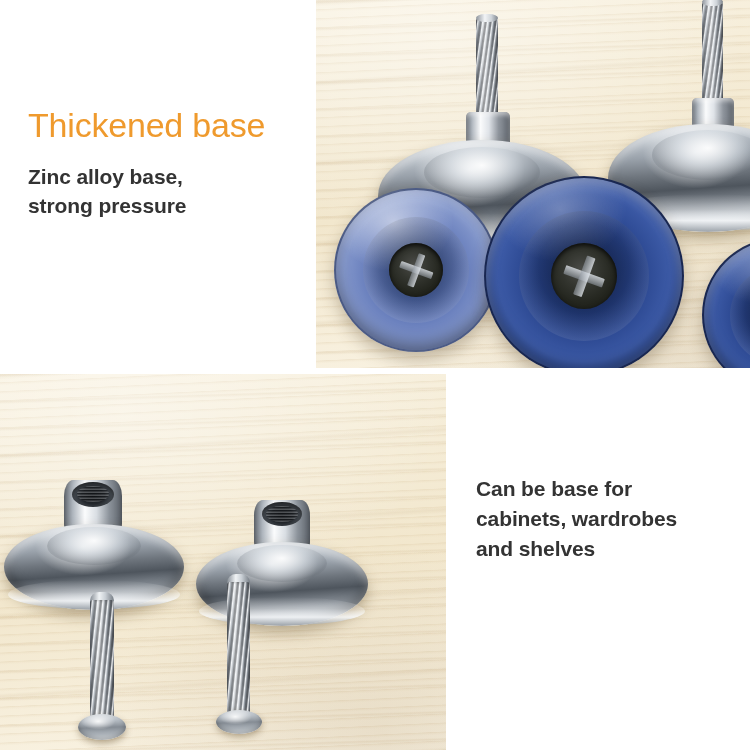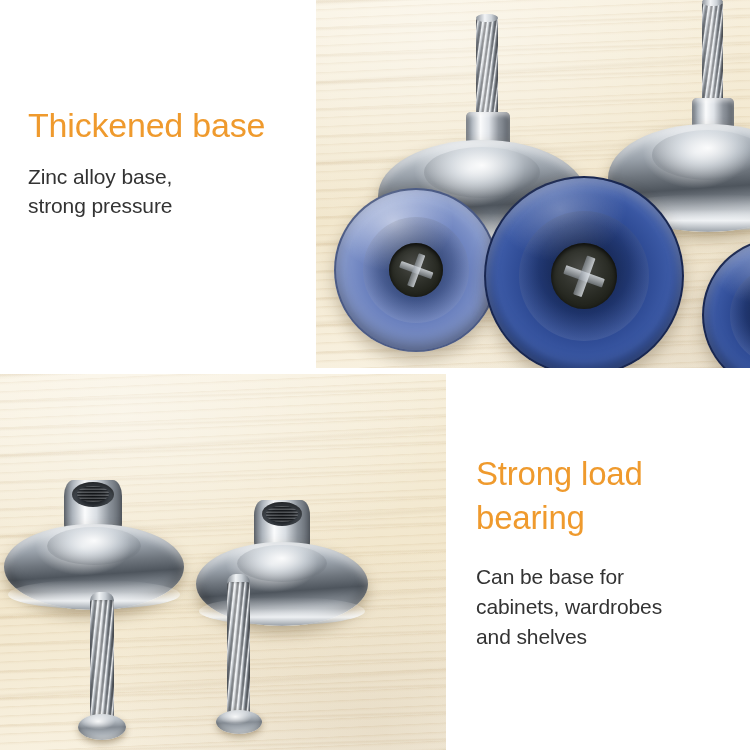--- a/index.html
+++ b/index.html
@@ -116,21 +116,21 @@
     line-height: 42px;
     font-weight: 400;
     letter-spacing: -0.2px;
     white-space: pre-line;
     margin: 0;
   }
   .subtext {
     color: #333333;
     font-size: 21px;
     line-height: 29px;
-    font-weight: 400;
+    font-weight: 700;
     letter-spacing: -0.1px;
     white-space: pre-line;
     margin: 16px 0 0 0;
   }
   #card-bottom .headline { font-size: 33px; line-height: 44px; }
   #card-bottom .subtext  { margin-top: 22px; font-size: 21px; line-height: 30px; }
 
   
   .foot { position: absolute; }
 
@@ -488,21 +488,19 @@
 
       <div class="bolt" style="left:216px; top:200px; width:46px; height:176px;">
         <div class="drop-shadow" style="left:2px; top:140px; width:44px; height:22px;"></div>
         <div class="bolt-tip" style="left:11px; top:0px; width:23px; height:14px;"></div>
         <div class="bolt-shank" style="left:11px; top:8px; width:23px; height:136px;"></div>
         <div class="bolt-head" style="left:0px; top:136px; width:46px; height:24px;"></div>
       </div>
     </div>
 
     <div class="text-card" id="card-bottom">
-      <h2 class="headline">Strong load
-bearing</h2>
       <p class="subtext">Can be base for
 cabinets, wardrobes
 and shelves</p>
     </div>
   </div>
 
 </div>
 
 </body></html>

